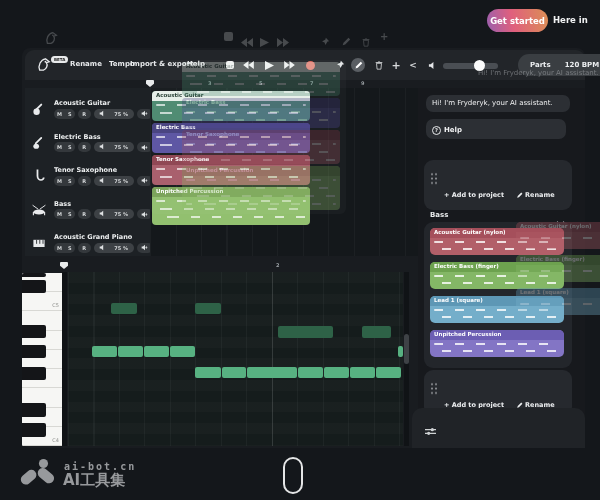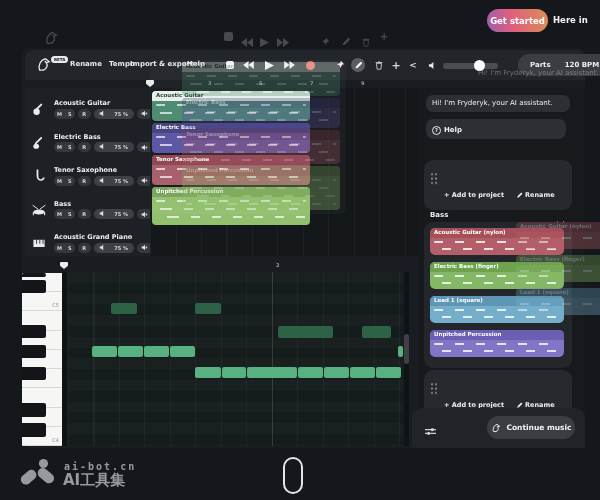--- a/index.html
+++ b/index.html
@@ -439,27 +439,20 @@
     </div>
   </div>
 </div>
 
 <div class="abs bottombar">
   <div class="abs" style="left:12px;top:14px;"><svg width="13" height="11" viewBox="0 0 14 12">
         <path d="M1 4h12M1 8h12" stroke="#cfd2d4" stroke-width="1.2"></path>
         <circle cx="9" cy="4" r="1.7" fill="#cfd2d4"></circle>
         <circle cx="5" cy="8" r="1.7" fill="#cfd2d4"></circle>
       </svg></div>
-  <div class="cont-btn">
-    <svg viewBox="0 0 20 20" width="12" height="12">
-        <path d="M6 16c-2-5 1-11 6-12l4 3-3 1c2 3 0 7-3 8z" fill="none" stroke="#f4f5f6" stroke-width="1.6"></path>
-        <circle cx="12" cy="7" r=".9" fill="#f4f5f6"></circle>
-      </svg>
-    <span>Continue music</span>
-  </div>
 </div>
 
 <div class="abs proll-ruler">
   <div class="rmark" style="left:208px;top:0;">2</div>
 </div>
 <div class="abs tag" style="left:60px;top:262px;"></div>
 <div class="abs sbar" style="left:62px;top:272px;width:5px;height:174px;"></div>
 <div class="abs keys" id="keys">
     <div class="wkey" style="top: 0px; height: 19.2222px;"></div>
     <div class="wkey" style="top: 19.2222px; height: 19.2222px;">

